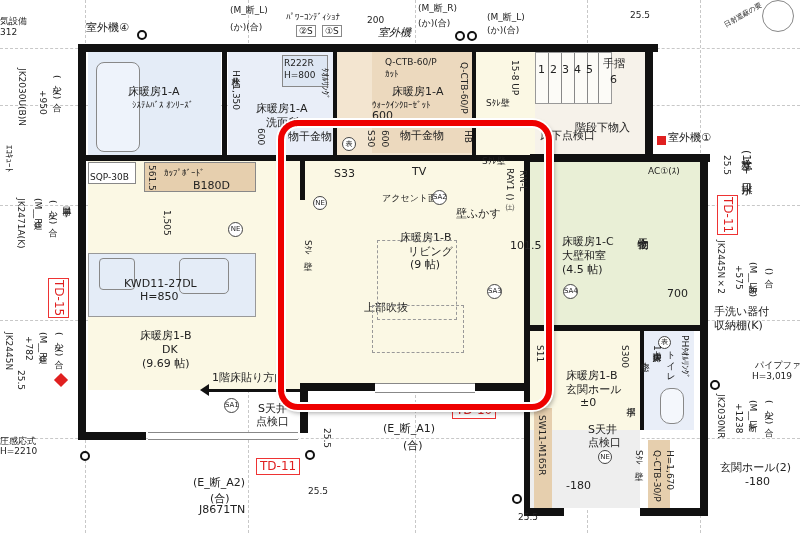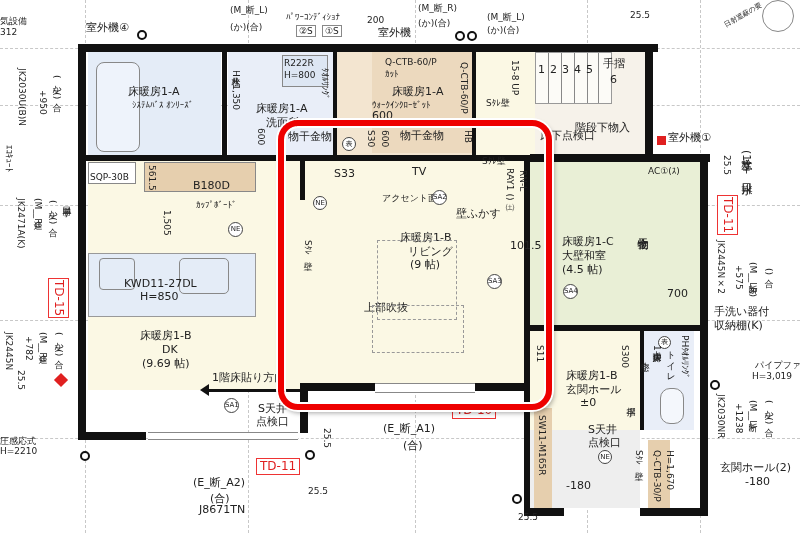--- a/index.html
+++ b/index.html
@@ -116,21 +116,21 @@
   <span class="lbl" style="left:392px;top:86px;">床暖房1-A</span>
   <span class="lbl-sm" style="left:372px;top:100px;">ｳｫｰｸｲﾝｸﾛｰｾﾞｯﾄ</span>
   <span class="lbl" style="left:372px;top:110px;">600</span>
   <span class="lbl" style="left:400px;top:130px;">物干金物</span>
   <span class="lbl-sm vert" style="left:463px;top:130px;">HB</span>
   <span class="lbl-sm vert" style="left:366px;top:130px;">S30</span>
   <span class="lbl-sm vert" style="left:380px;top:130px;">600</span>
 
   <span class="lbl-sm" style="left:90px;top:172px;">SQP-30B</span>
   <span class="lbl-sm vert" style="left:147px;top:165px;">561.5</span>
-  <span class="lbl-sm" style="left:196px;top:168px;margin-top:32px;">ｶｯﾌﾟﾎﾞｰﾄﾞ</span>
+  <span class="lbl-sm" style="left:164px;top:168px;">ｶｯﾌﾟﾎﾞｰﾄﾞ</span>
   <span class="lbl" style="left:193px;top:180px;">B180D</span>
   <span class="lbl-sm vert" style="left:162px;top:210px;">1,505</span>
   <span class="circ" style="left:228px;top:222px;width:13px;height:13px;line-height:13px;">NE</span>
   <span class="lbl" style="left:124px;top:278px;">KWD11-27DL</span>
   <span class="lbl" style="left:140px;top:291px;">H=850</span>
   <span class="lbl" style="left:140px;top:330px;">床暖房1-B</span>
   <span class="lbl" style="left:162px;top:344px;">DK</span>
   <span class="lbl" style="left:142px;top:358px;">(9.69 帖)</span>
   <span class="lbl" style="left:212px;top:372px;">1階床貼り方向</span>
   <div class="abs" style="left:206px;top:389px;width:98px;height:3px;background:#111;"></div>
@@ -148,21 +148,21 @@
   <span class="circ" style="left:432px;top:190px;width:13px;height:13px;line-height:13px;">SA2</span>
   <span class="circ" style="left:313px;top:196px;width:12px;height:12px;line-height:12px;">NE</span>
   <span class="lbl-sm vert" style="left:505px;top:168px;">RAY1 (㈯)</span>
   <span class="lbl-sm vert" style="left:518px;top:170px;">RN-L</span>
   <span class="lbl" style="left:456px;top:208px;">壁ふかす</span>
   <span class="lbl-sm vert" style="left:303px;top:240px;">Sﾀﾚ壁</span>
   <span class="lbl" style="left:400px;top:232px;">床暖房1-B</span>
   <span class="lbl" style="left:408px;top:246px;">リビング</span>
   <span class="lbl" style="left:410px;top:259px;">(9 帖)</span>
   <span class="lbl" style="left:510px;top:240px;">101.5</span>
-  <span class="circ" style="left:487px;top:274px;width:13px;height:13px;line-height:13px;">SA3</span>
+  <span class="circ" style="left:487px;top:284px;width:13px;height:13px;line-height:13px;">SA3</span>
   <span class="lbl" style="left:364px;top:302px;">上部吹抜</span>
   <div class="dashbox" style="left:377px;top:240px;width:80px;height:80px;"></div>
   <div class="dashbox" style="left:372px;top:305px;width:92px;height:48px;"></div>
 
   <span class="lbl-sm" style="left:648px;top:166px;">AC①(ｽ)</span>
   <span class="lbl" style="left:562px;top:236px;">床暖房1-C</span>
   <span class="lbl" style="left:562px;top:250px;">大壁和室</span>
   <span class="lbl" style="left:562px;top:264px;">(4.5 帖)</span>
   <span class="lbl vert" style="left:636px;top:230px;">物干金物</span>
   <span class="lbl" style="left:667px;top:288px;">700</span>
@@ -193,21 +193,21 @@
   <span class="lbl" style="left:86px;top:22px;">室外機④</span>
   <div class="dot" style="left:137px;top:30px;"></div>
   <span class="lbl-sm" style="left:0px;top:16px;">気設備</span>
   <span class="lbl-sm" style="left:0px;top:27px;">312</span>
   <span class="lbl-sm" style="left:230px;top:5px;">(M_断_L)</span>
   <span class="lbl-sm" style="left:230px;top:22px;">(か)(合)</span>
   <span class="lbl-sm" style="left:286px;top:12px;text-align:center;">ﾊﾟﾜｰｺﾝﾃﾞｨｼｮﾅ</span>
   <span class="lbl-sm" style="left:296px;top:25px;border:1px solid #888;padding:0 2px;">②S</span>
   <span class="lbl-sm" style="left:322px;top:25px;border:1px solid #888;padding:0 2px;">①S</span>
   <span class="lbl-sm" style="left:367px;top:15px;">200</span>
-  <span class="lbl" style="left:378px;top:27px;">室外機</span>
+  <span class="lbl" style="left:378px;top:27px;font-style:italic;">室外機</span>
   <span class="lbl-sm" style="left:418px;top:3px;">(M_断_R)</span>
   <span class="lbl-sm" style="left:418px;top:18px;">(か)(合)</span>
   <div class="dot" style="left:455px;top:31px;"></div>
   <div class="dot" style="left:467px;top:31px;"></div>
   <span class="lbl-sm" style="left:487px;top:12px;">(M_断_L)</span>
   <span class="lbl-sm" style="left:487px;top:25px;">(か)(合)</span>
   <span class="lbl-sm" style="left:630px;top:10px;">25.5</span>
   <span class="lbl-sm" style="left:722px;top:10px;transform:rotate(-30deg);font-size:7px;">日射遮蔽の要</span>
   <div class="abs" style="left:762px;top:0px;width:30px;height:30px;border:1px solid #888;border-radius:50%;"></div>
 

